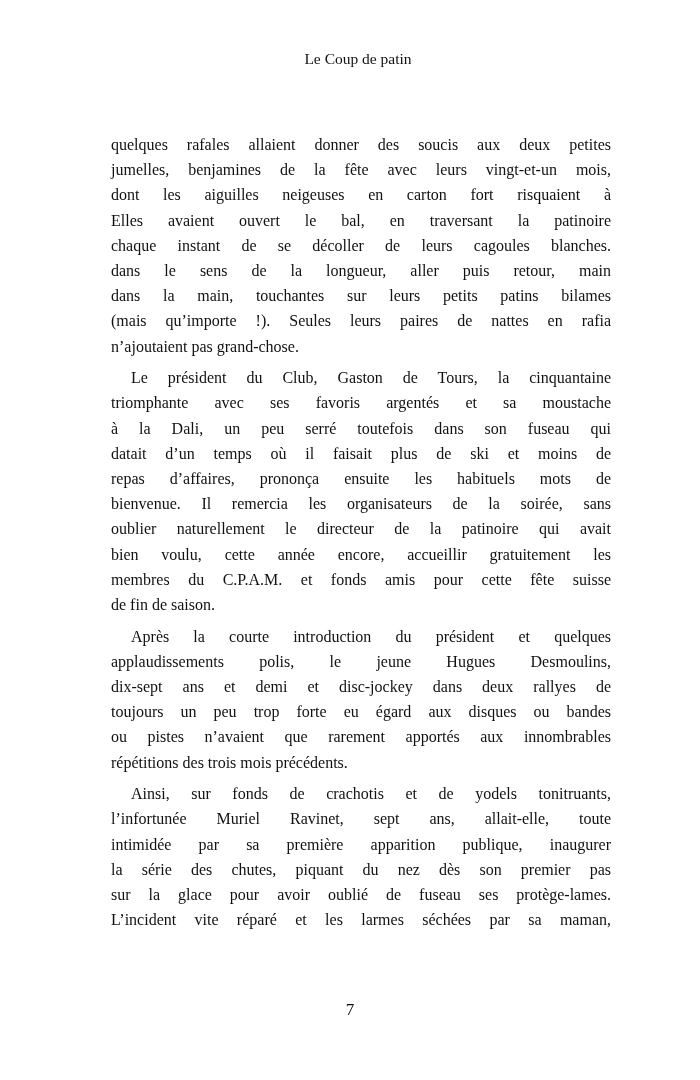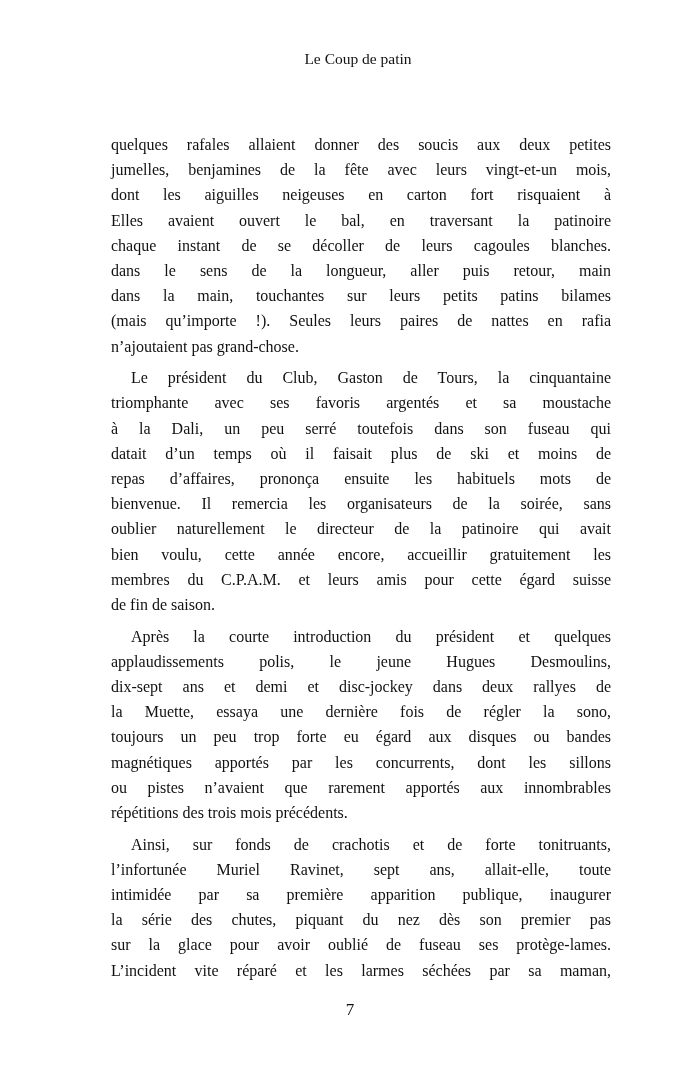--- a/index.html
+++ b/index.html
@@ -35,35 +35,33 @@
     </div>
     <div class="para indent">
       <span class="line first">Le président du Club, Gaston de Tours, la cinquantaine</span>
       <span class="line">triomphante avec ses favoris argentés et sa moustache</span>
       <span class="line">à la Dali, un peu serré toutefois dans son fuseau qui</span>
       <span class="line">datait d’un temps où il faisait plus de ski et moins de</span>
       <span class="line">repas d’affaires, prononça ensuite les habituels mots de</span>
       <span class="line">bienvenue. Il remercia les organisateurs de la soirée, sans</span>
       <span class="line">oublier naturellement le directeur de la patinoire qui avait</span>
       <span class="line">bien voulu, cette année encore, accueillir gratuitement les</span>
-      <span class="line">membres du C.P.A.M. et leurs amis pour cette égard suisse</span>
+      <span class="line">membres du C.P.A.M. et fonds amis pour cette fête suisse</span>
       <span class="line last">de fin de saison.</span>
     </div>
     <div class="para indent">
       <span class="line first">Après la courte introduction du président et quelques</span>
       <span class="line">applaudissements polis, le jeune Hugues Desmoulins,</span>
       <span class="line">dix-sept ans et demi et disc-jockey dans deux rallyes de</span>
-      <span class="line">la Muette, essaya une dernière fois de régler la sono,</span>
       <span class="line">toujours un peu trop forte eu égard aux disques ou bandes</span>
-      <span class="line">magnétiques apportés par les concurrents, dont les sillons</span>
       <span class="line">ou pistes n’avaient que rarement apportés aux innombrables</span>
       <span class="line last">répétitions des trois mois précédents.</span>
     </div>
     <div class="para indent">
-      <span class="line first">Ainsi, sur fonds de crachotis et de forte tonitruants,</span>
+      <span class="line first">Ainsi, sur fonds de crachotis et de yodels tonitruants,</span>
       <span class="line">l’infortunée Muriel Ravinet, sept ans, allait-elle, toute</span>
       <span class="line">intimidée par sa première apparition publique, inaugurer</span>
       <span class="line">la série des chutes, piquant du nez dès son premier pas</span>
       <span class="line">sur la glace pour avoir oublié de fuseau ses protège-lames.</span>
       <span class="line">L’incident vite réparé et les larmes séchées par sa maman,</span>
     </div>
   </div>
 
 <div class="pagenum">7</div>
 

